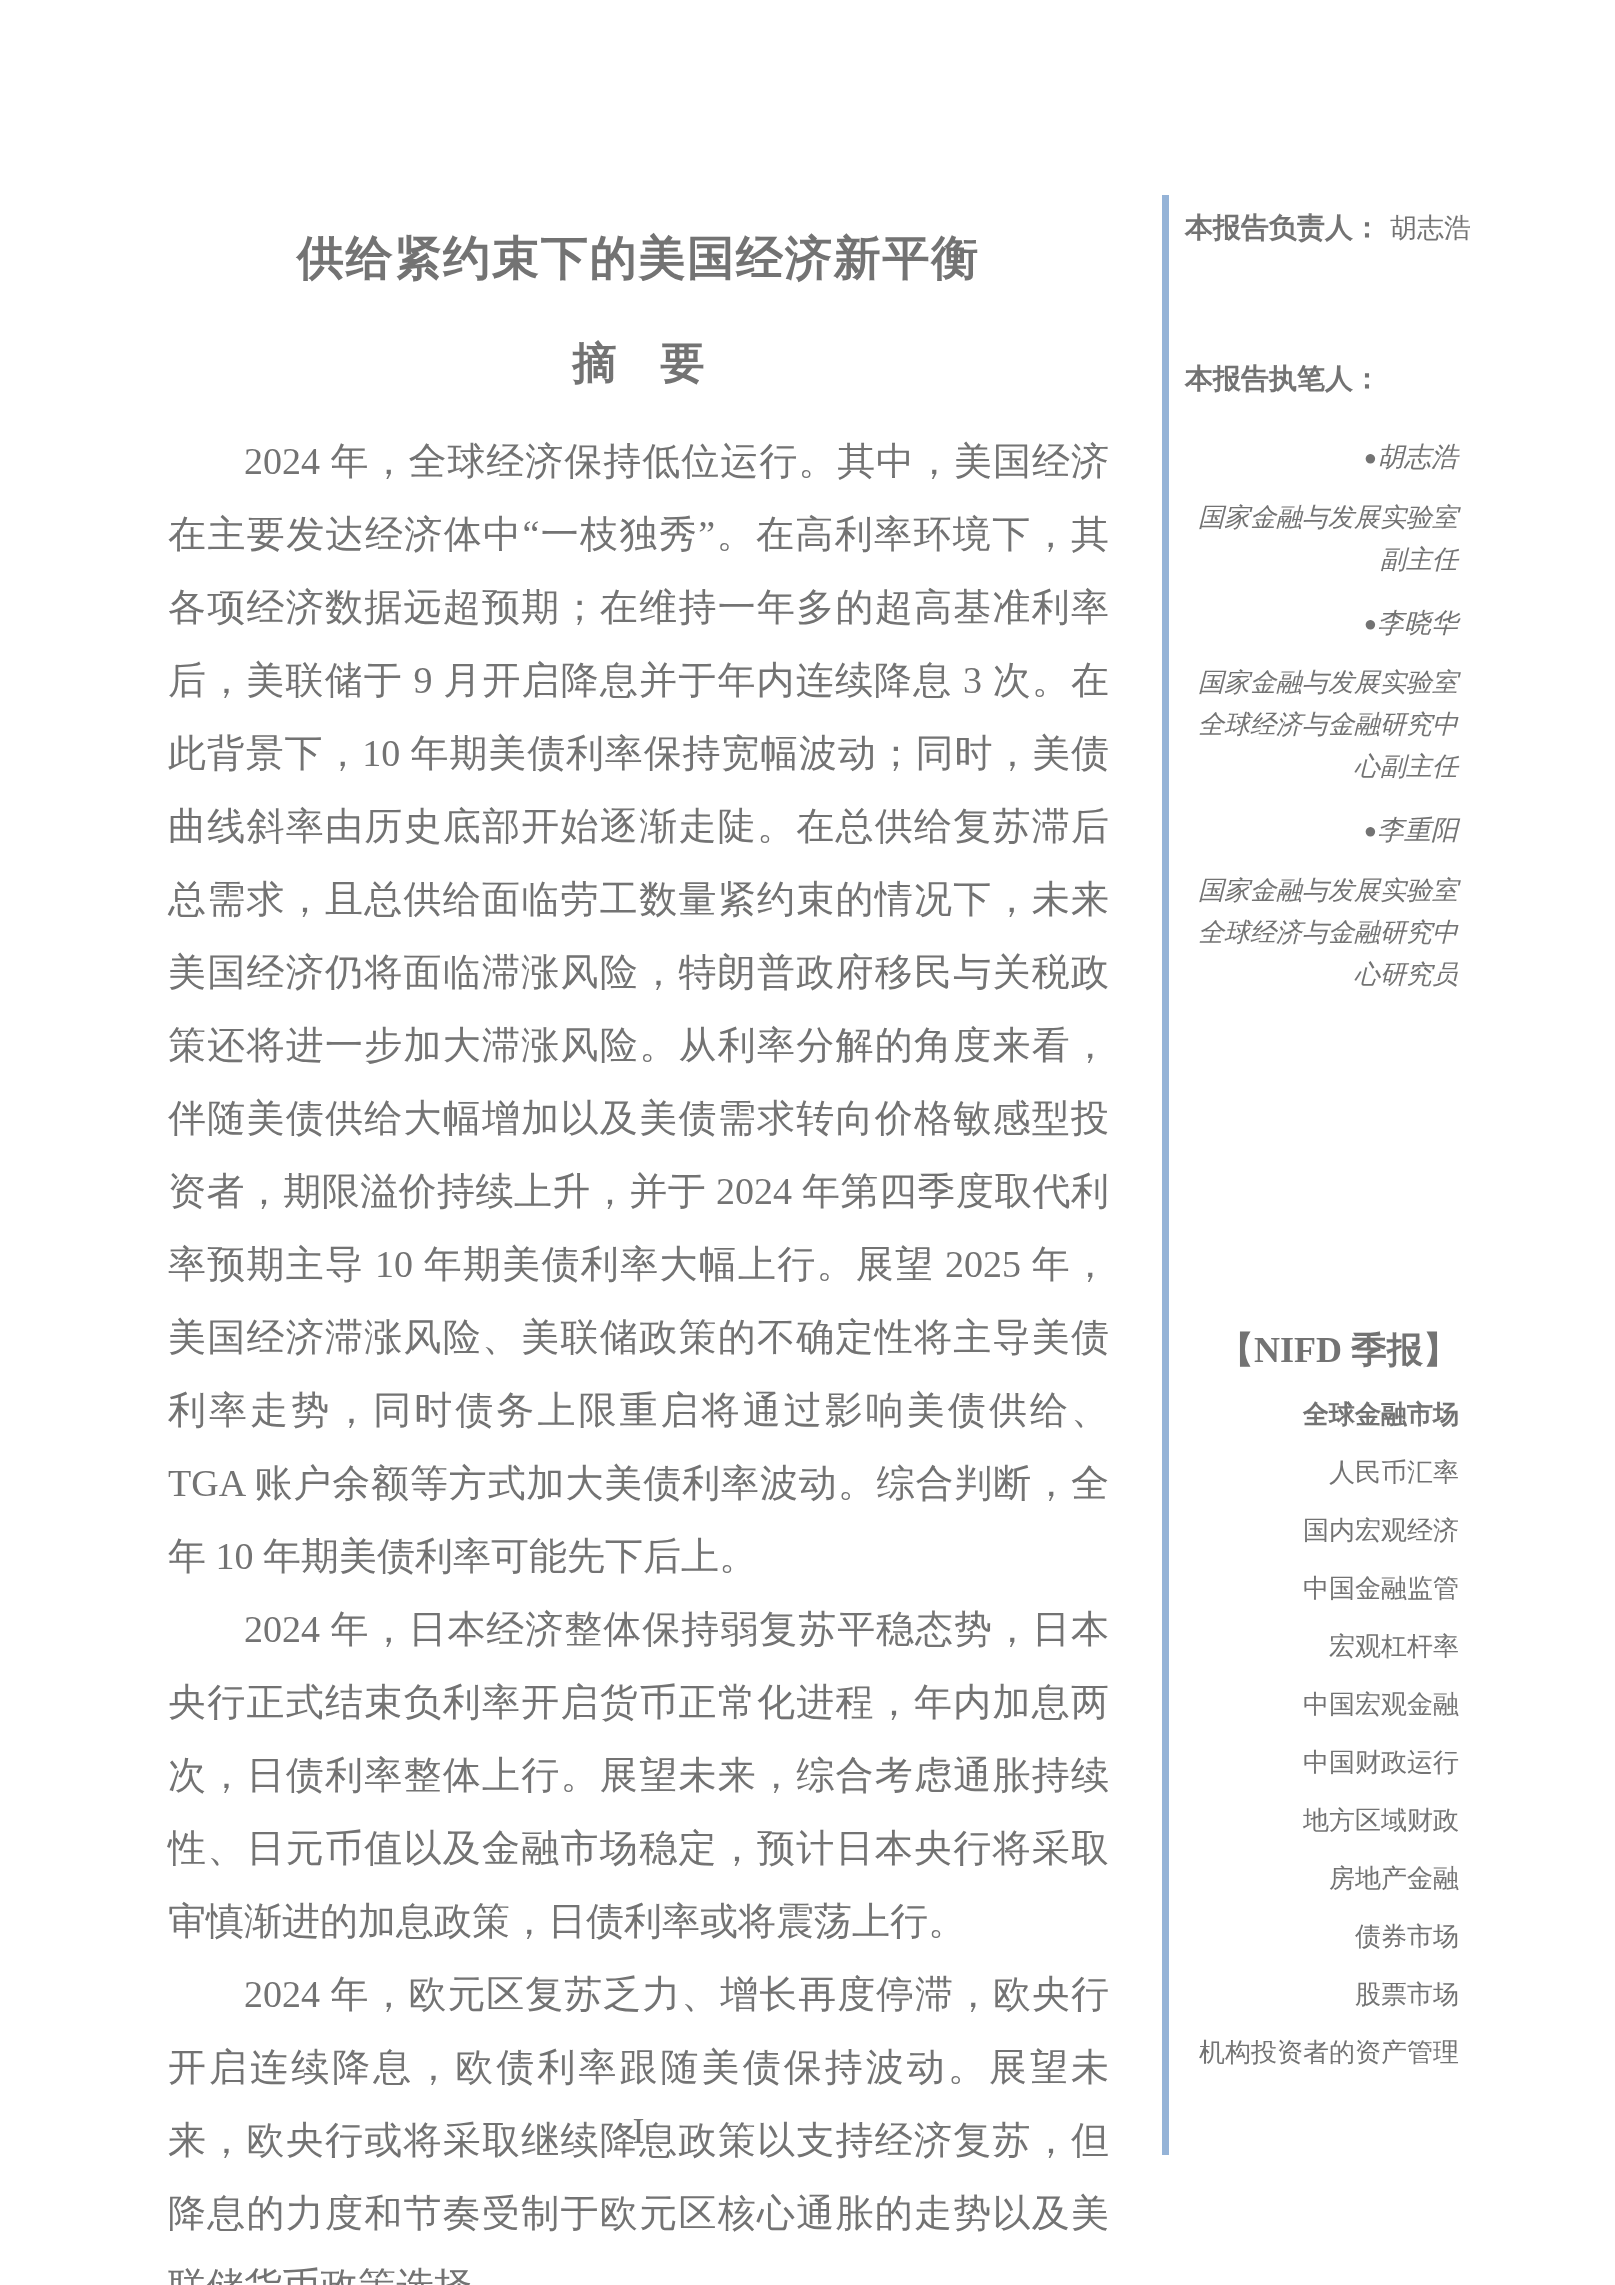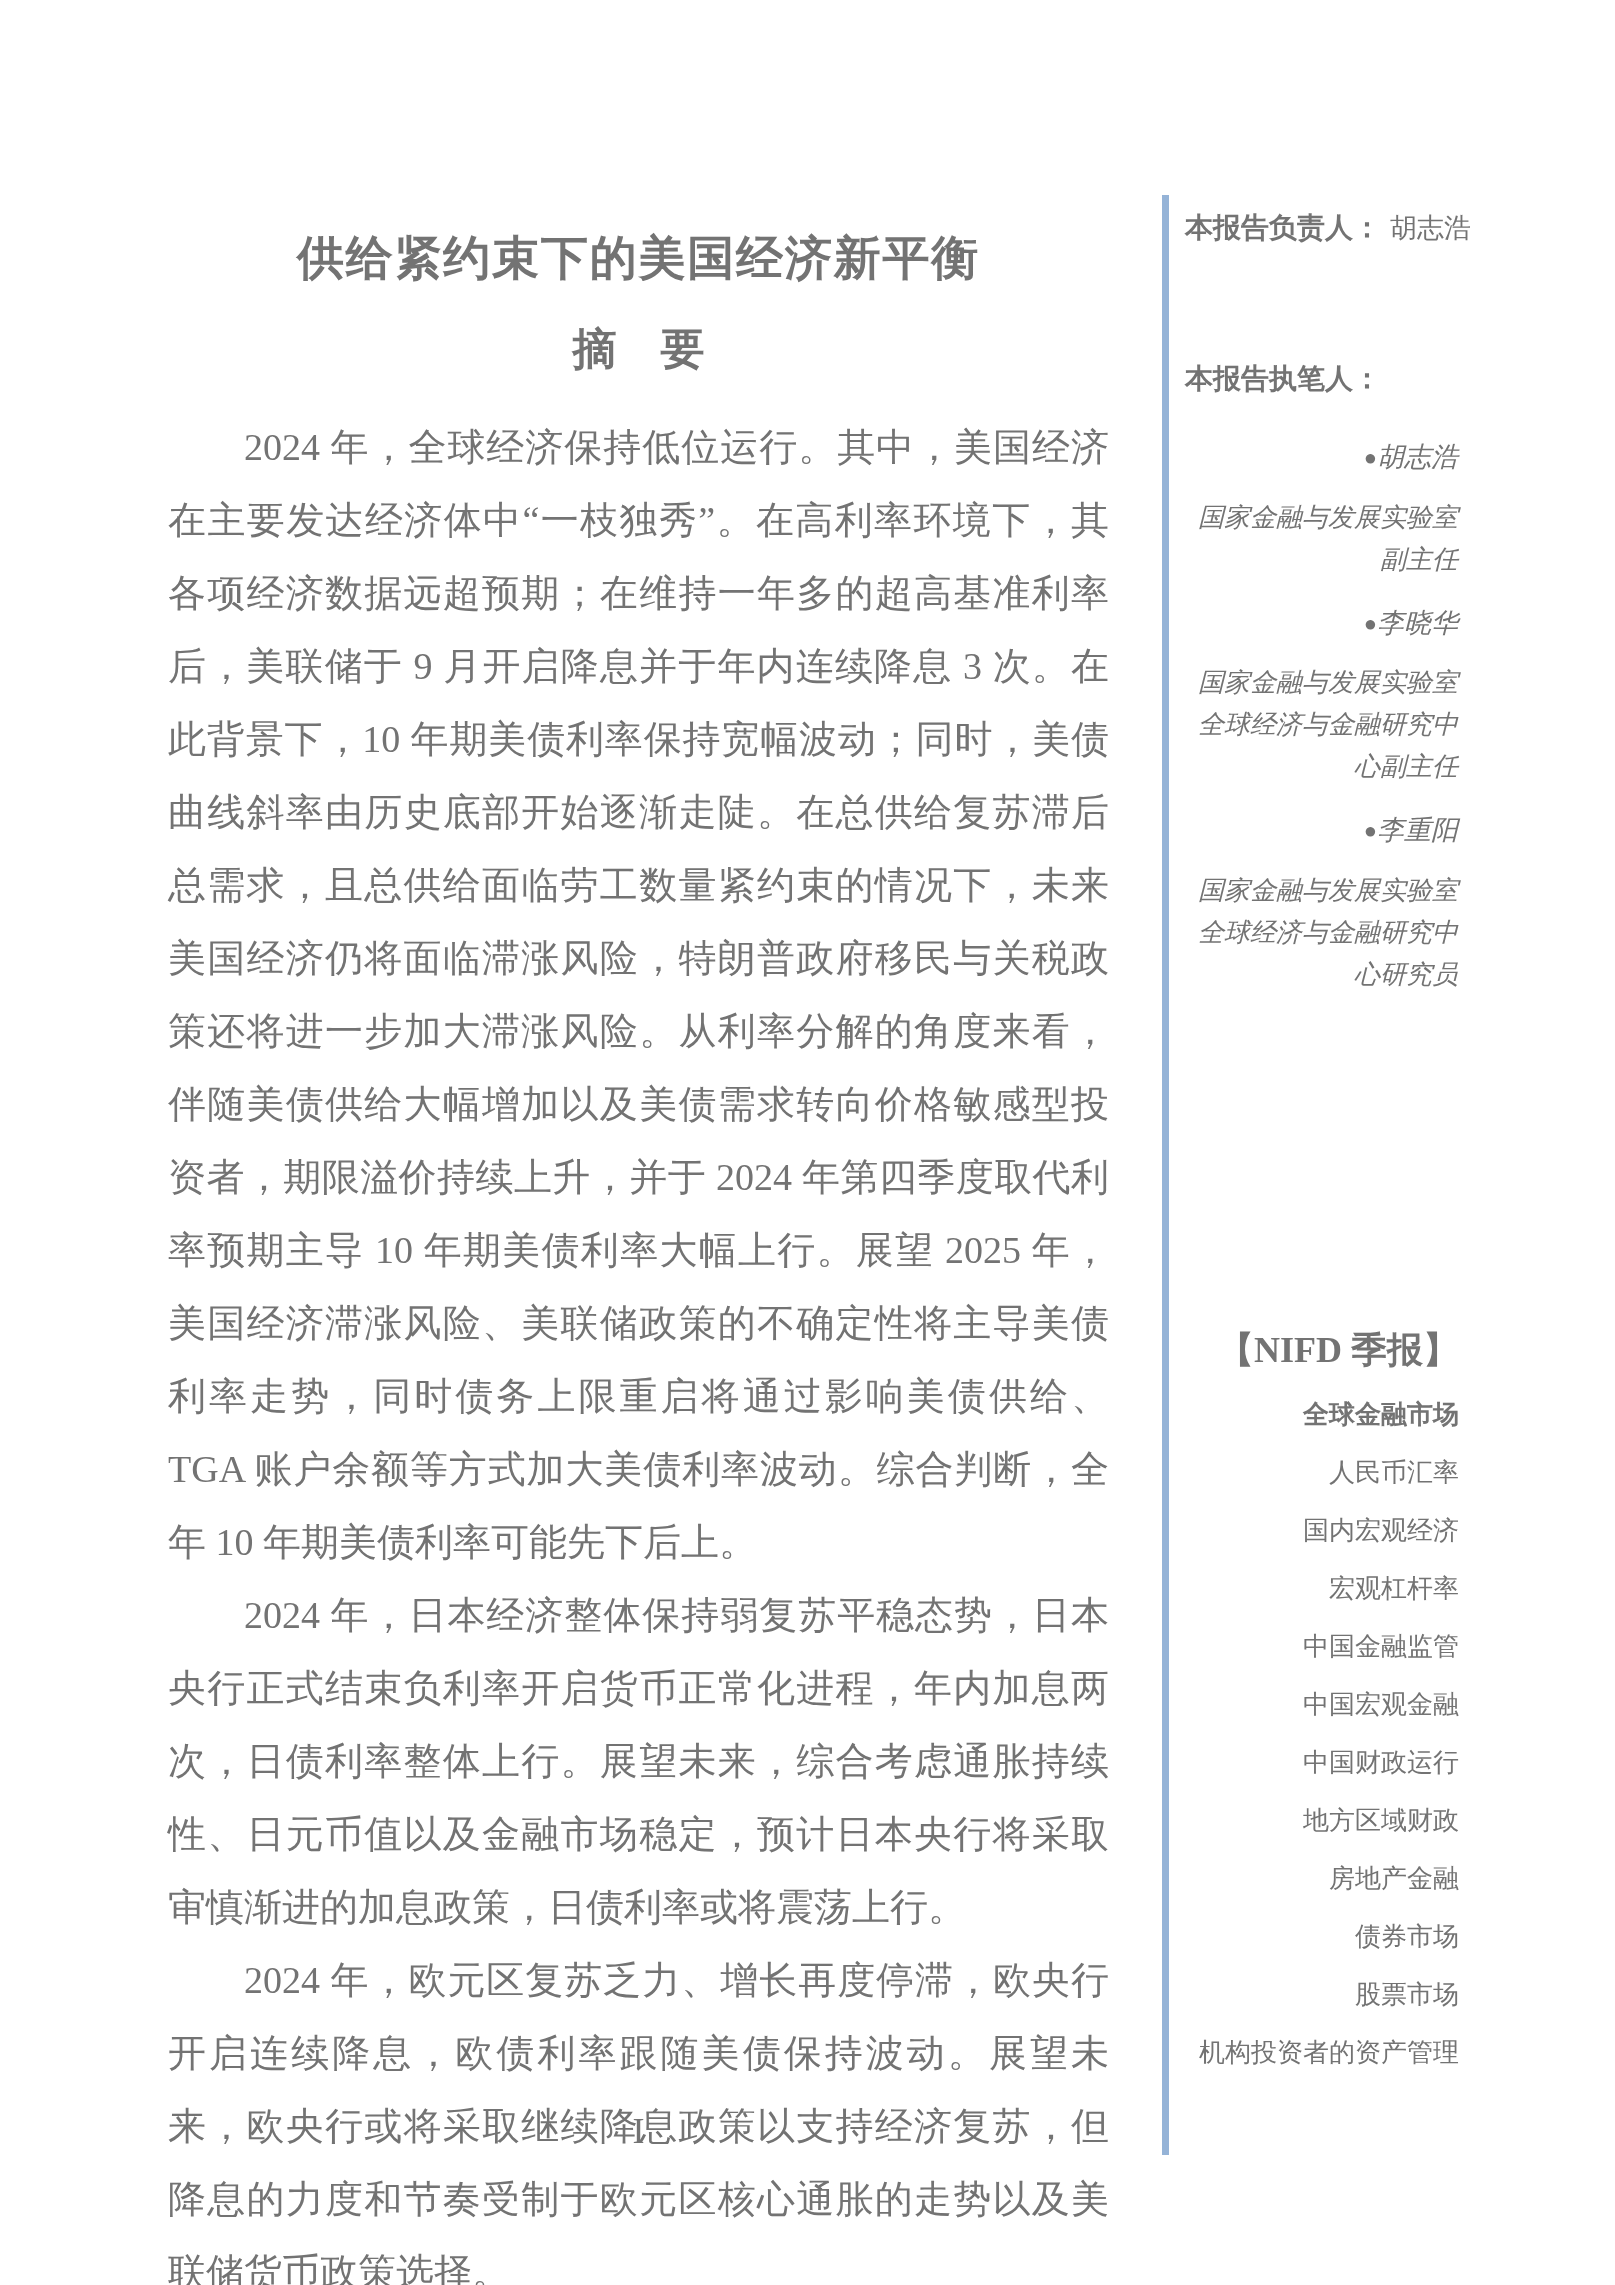--- a/index.html
+++ b/index.html
@@ -16,21 +16,21 @@
   .main-col { position:absolute; left:168px; top:0; width:941px; }
   .doc-title {
     margin:229px 0 0 0;
     text-align:center;
     font-family:"Liberation Sans","DejaVu Sans",sans-serif;
     font-weight:bold;
     font-size:47px; line-height:58px;
     letter-spacing:1.8px;
   }
   .abstract-heading {
-    margin:37px 0 0 0;
+    margin:51px 0 0 0;
     text-align:center;
     font-weight:bold;
     font-size:44px; line-height:51px;
   }
   .body-text { margin-top:36px; }
   .body-text p {
     margin:0;
     font-size:38px; line-height:73px;
     text-align:justify;
     text-indent:2em;
@@ -114,22 +114,22 @@
         <div class="author-affil">国家金融与发展实验室全球经济与金融研究中心研究员</div>
       </div>
 
     </div>
 
     <div class="sb-nifd">
       <div class="nifd-header">【NIFD 季报】</div>
       <div class="nifd-lead">全球金融市场</div>
       <div class="nifd-item">人民币汇率</div>
       <div class="nifd-item">国内宏观经济</div>
+      <div class="nifd-item">中国金融监管</div>
       <div class="nifd-item">宏观杠杆率</div>
-      <div class="nifd-item">中国金融监管</div>
       <div class="nifd-item">中国宏观金融</div>
       <div class="nifd-item">中国财政运行</div>
       <div class="nifd-item">地方区域财政</div>
       <div class="nifd-item">房地产金融</div>
       <div class="nifd-item">债券市场</div>
       <div class="nifd-item">股票市场</div>
       <div class="nifd-item">机构投资者的资产管理</div>
     </div>
 
   </div>

